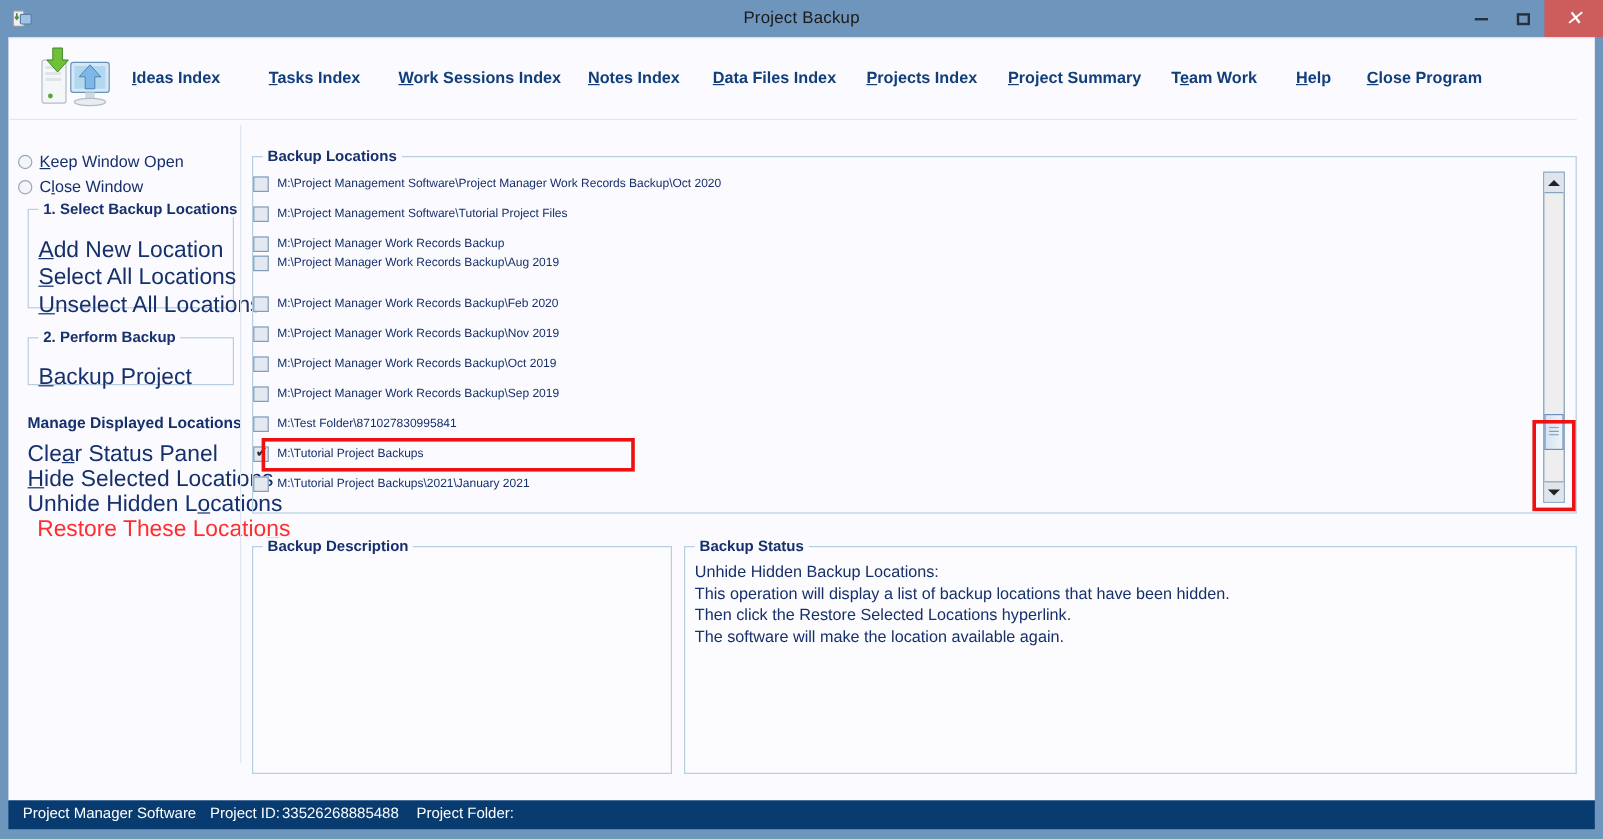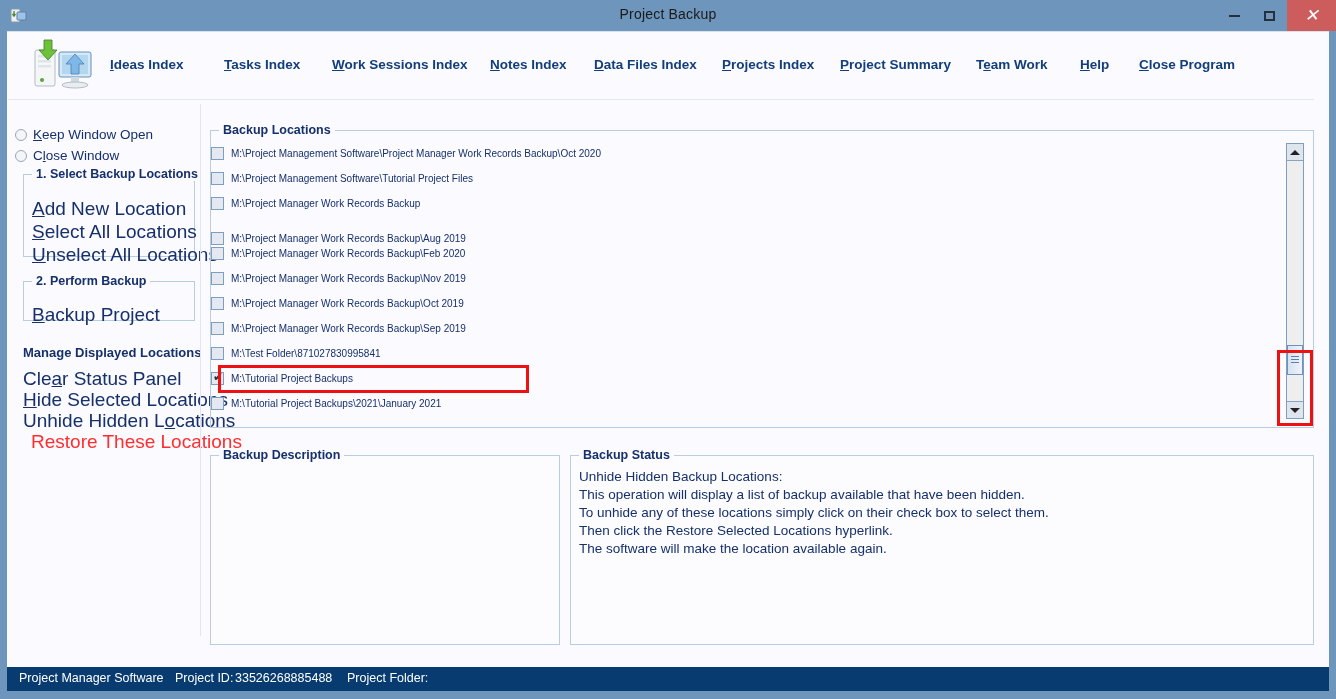--- a/index.html
+++ b/index.html
@@ -404,21 +404,21 @@
         <span>M:\Project Management Software\Project Manager Work Records Backup\Oct 2020</span>
     </div>
     <div class="loc-row" style="top:25px">
       <span class="cbox"></span>
         <span>M:\Project Management Software\Tutorial Project Files</span>
     </div>
     <div class="loc-row" style="top:50px">
       <span class="cbox"></span>
         <span>M:\Project Manager Work Records Backup</span>
     </div>
-    <div class="loc-row" style="top:85px">
+    <div class="loc-row" style="top:66px">
       <span class="cbox"></span>
         <span>M:\Project Manager Work Records Backup\Aug 2019</span>
     </div>
     <div class="loc-row" style="top:100px">
       <span class="cbox"></span>
         <span>M:\Project Manager Work Records Backup\Feb 2020</span>
     </div>
     <div class="loc-row" style="top:125px">
       <span class="cbox"></span>
         <span>M:\Project Manager Work Records Backup\Nov 2019</span>
@@ -464,22 +464,21 @@
   <div class="desc-group">
     <div class="gb-title">Backup Description</div>
   </div>
   <div style="position:absolute;left:213px;top:466px;width:344px;height:176px;"></div>
 
   <div class="status-group">
     <div class="gb-title">Backup Status</div>
   </div>
   <div class="status-body" style="left:579px; top:468px;">
     <div class="status-line">Unhide Hidden Backup Locations:</div>
-    <div class="status-line">This operation will display a list of backup available that have been hidden.</div>
-    <div class="status-line">To unhide any of these locations simply click on their check box to select them.</div>
+    <div class="status-line">This operation will display a list of backup locations that have been hidden.</div>
     <div class="status-line">Then click the Restore Selected Locations hyperlink.</div>
     <div class="status-line">The software will make the location available again.</div>
   </div>
 
   <div class="statusbar">
     <span class="sbitem" style="left:12px;">Project Manager Software</span>
     <span class="sbitem" style="left:168px;">Project ID:</span>
     <span class="sbitem" style="left:228px;">33526268885488</span>
     <span class="sbitem" style="left:340px;">Project Folder:</span>
   </div>

